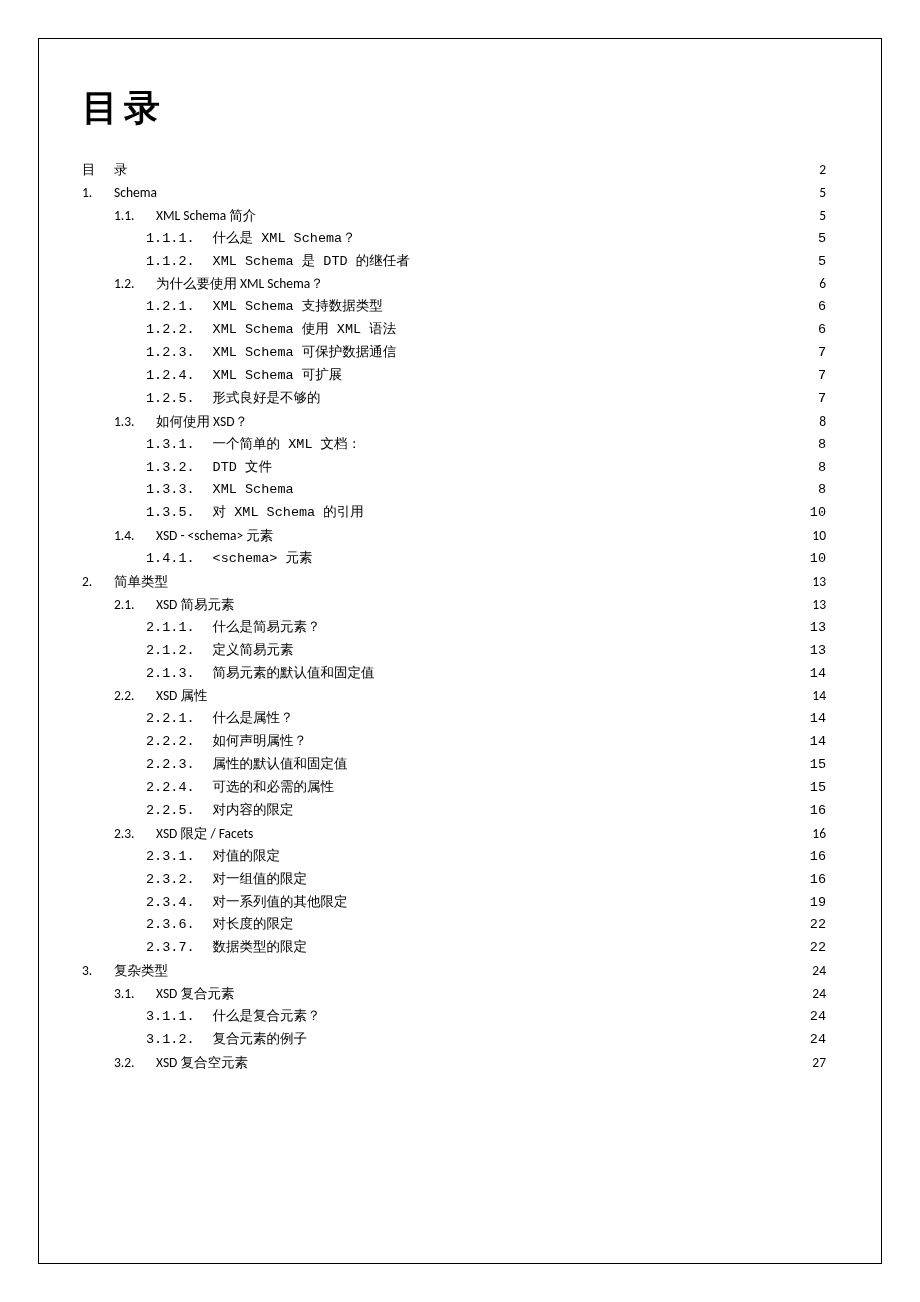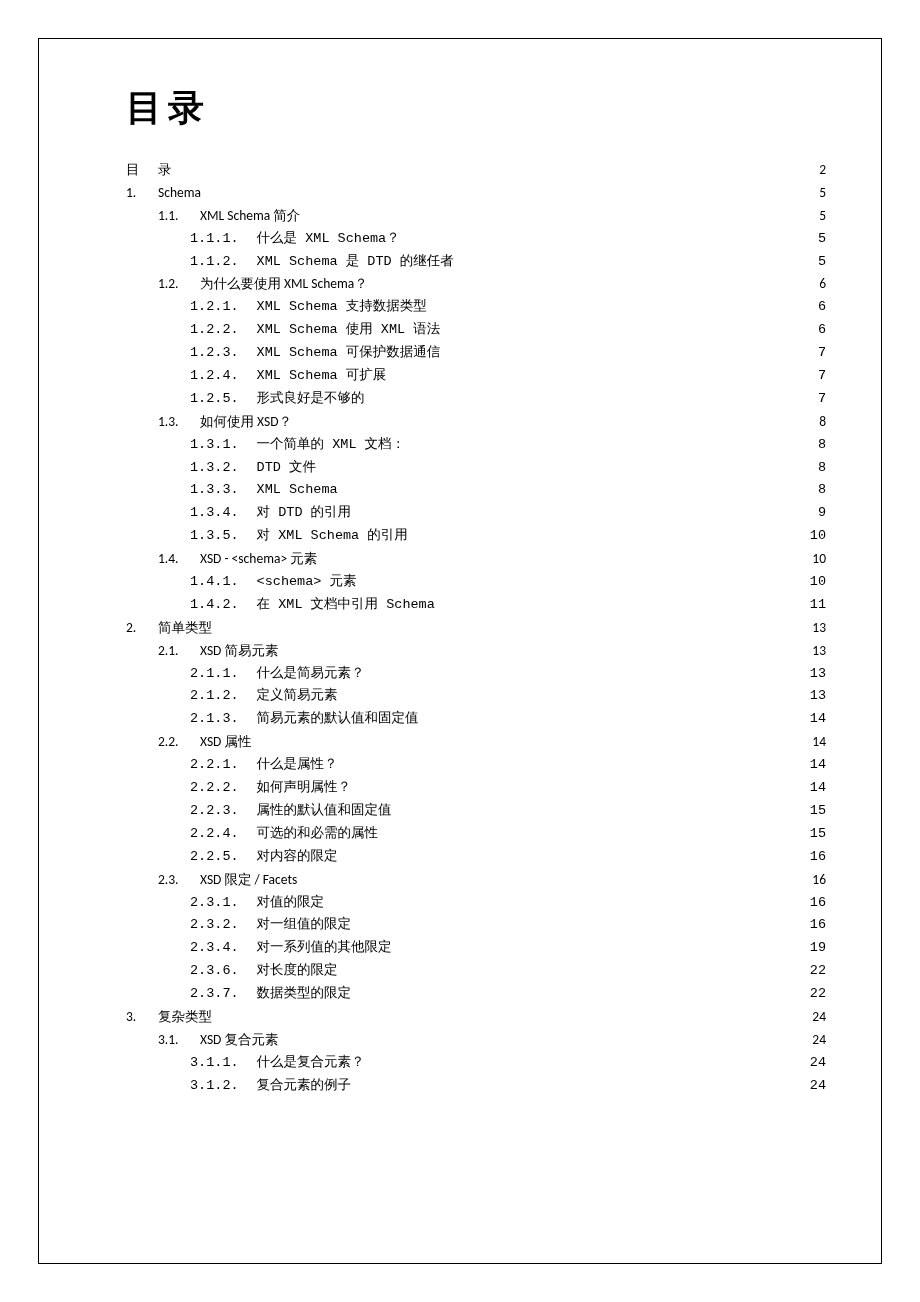--- a/index.html
+++ b/index.html
@@ -11,21 +11,21 @@
     height: 1302px;
     position: relative;
   }
   .page-frame {
     position: absolute;
     top: 38px;
     left: 38px;
     right: 38px;
     bottom: 38px;
     border: 1px solid #000;
-    padding: 45px 55px 40px 87px;
+    padding: 45px 55px 40px 43px;
   }
   .title {
     font-size: 36px;
     font-weight: bold;
     font-family: "SimHei", "Microsoft YaHei", sans-serif;
     letter-spacing: 6px;
     margin-bottom: 30px;
   }
   .toc {
     font-size: 13.5px;
@@ -163,48 +163,36 @@
         <span class="toc-dots"></span>
         <span class="toc-page">8</span>
       </div>
       <div class="toc-row lvl-2">
         <span class="toc-num">1.3.3.</span>
         <span class="toc-label">XML Schema</span>
         <span class="toc-dots"></span>
         <span class="toc-page">8</span>
       </div>
       <div class="toc-row lvl-2">
-        <span class="toc-num">1.3.4.</span>
-        <span class="toc-label">对  DTD  的引用</span>
-        <span class="toc-dots"></span>
-        <span class="toc-page">9</span>
-      </div>
-      <div class="toc-row lvl-2">
         <span class="toc-num">1.3.5.</span>
         <span class="toc-label">对  XML Schema  的引用</span>
         <span class="toc-dots"></span>
         <span class="toc-page">10</span>
       </div>
       <div class="toc-row lvl-1">
         <span class="toc-num">1.4.</span>
         <span class="toc-label">XSD - &lt;schema&gt;  元素</span>
         <span class="toc-dots"></span>
         <span class="toc-page">10</span>
       </div>
       <div class="toc-row lvl-2">
         <span class="toc-num">1.4.1.</span>
         <span class="toc-label">&lt;schema&gt;  元素</span>
         <span class="toc-dots"></span>
         <span class="toc-page">10</span>
-      </div>
-      <div class="toc-row lvl-2">
-        <span class="toc-num">1.4.2.</span>
-        <span class="toc-label">在  XML  文档中引用  Schema</span>
-        <span class="toc-dots"></span>
-        <span class="toc-page">11</span>
       </div>
       <div class="toc-row lvl-0">
         <span class="toc-num">2.</span>
         <span class="toc-label">简单类型</span>
         <span class="toc-dots"></span>
         <span class="toc-page">13</span>
       </div>
       <div class="toc-row lvl-1">
         <span class="toc-num">2.1.</span>
         <span class="toc-label">XSD  简易元素</span>
@@ -318,15 +306,21 @@
         <span class="toc-label">什么是复合元素？</span>
         <span class="toc-dots"></span>
         <span class="toc-page">24</span>
       </div>
       <div class="toc-row lvl-2">
         <span class="toc-num">3.1.2.</span>
         <span class="toc-label">复合元素的例子</span>
         <span class="toc-dots"></span>
         <span class="toc-page">24</span>
       </div>
+      <div class="toc-row lvl-1">
+        <span class="toc-num">3.2.</span>
+        <span class="toc-label">XSD  复合空元素</span>
+        <span class="toc-dots"></span>
+        <span class="toc-page">27</span>
+      </div>
     </div>
 
 </div>
 
 </body></html>

